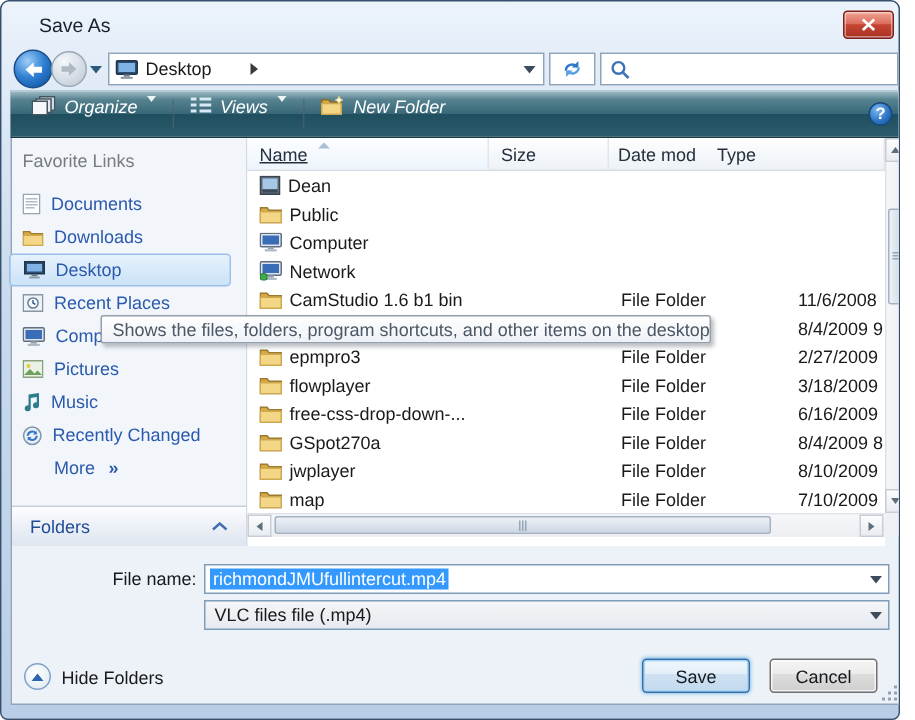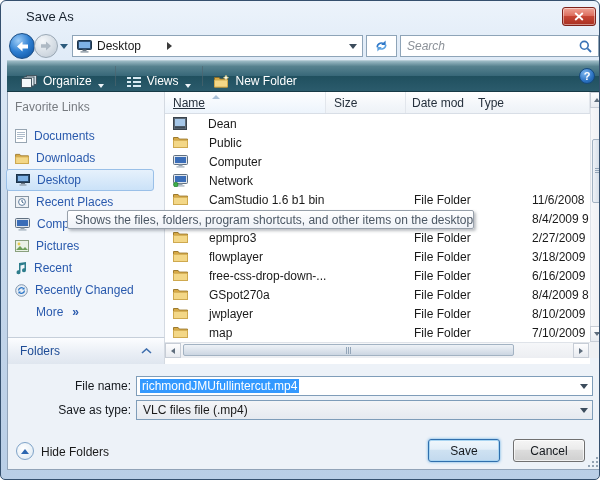--- a/index.html
+++ b/index.html
@@ -40,21 +40,21 @@
   .search input::placeholder { color:#8b9198; font-style:italic; }
 
   
   .client { left:6px; top:59px; width:598px; height:410px; background:#edf2f8; border:1px solid #92a4b9; }
 
   
   .toolbar { left:6px; top:59px; width:598px; height:32px;
     background:linear-gradient(180deg,#9dbbc6 0%,#57828f 18%,#386879 49%,#20505f 51%,#2b5b6c 100%);
     border-bottom:1px solid #173a46; border-top:1px solid #b7cdd6;
     display:flex; align-items:center; padding-left:6px; }
-  .tbtn { display:flex; align-items:flex-end; gap:6px; color:#fff; height:24px; padding:0 8px; cursor:pointer; border-radius:2px; }
+  .tbtn { display:flex; align-items:flex-start; gap:6px; color:#fff; height:24px; padding:0 8px; cursor:pointer; border-radius:2px;font-style:italic; }
   .tri-down-white { border-left:3.5px solid transparent; border-right:3.5px solid transparent; border-top:4px solid #eef5f9; }
   .tb-sep { width:1px; height:20px; background:rgba(10,40,52,.55); border-right:1px solid rgba(255,255,255,.18); margin:0 3px; }
   .help-btn { margin-left:auto; margin-right:10px; width:16px; height:16px; border-radius:50%;
     background:radial-gradient(circle at 35% 30%, #7db7ef, #2a71c2 60%, #1a548f);
     border:1px solid #164a7e; color:#fff; font-size:11px; font-weight:bold; text-align:center; line-height:14px; cursor:pointer; }
   .help-btn::after { content:"?"; }
 
   
   .sidebar { left:7px; top:91px; width:157px; height:272px; background:#f2f6fb; border-right:1px solid #d4dae2; }
   .fav-hdr { left:14px; top:99px; color:#777b80; }
@@ -72,21 +72,21 @@
   .lheader { left:164px; top:91px; width:425px; height:22px; display:flex;
     background:linear-gradient(#ffffff,#f3f6fa 60%,#eef2f7); border-bottom:1px solid #d8dee6; }
   .hcell { display:flex; align-items:center; padding-left:8px; color:#25303c; border-right:1px solid #e2e6ec; cursor:pointer; }
   .hc-name { width:161px; background:linear-gradient(#fdfeff,#edf4fc);text-decoration:underline; }
   .hc-size { width:80px; }
   .hc-type { width:120px; }
   .hc-date { width:64px; border-right:none; overflow:hidden; white-space:nowrap; padding-left:6px; }
   .sort-arrow { left:211px; top:94px; border-left:4px solid transparent; border-right:4px solid transparent; border-bottom:4px solid #a9c0d8; }
   .listbg { left:164px; top:113px; width:425px; height:250px; background:#fff; }
   .row { position:absolute; left:164px; width:425px; height:19px; display:flex; align-items:center; cursor:default; background:#fff; }
-  .c-name { width:161px; display:flex; align-items:flex-start; gap:21px; padding-left:8px; overflow:hidden; white-space:nowrap; }
+  .c-name { width:161px; display:flex; align-items:center; gap:5px; padding-left:8px; overflow:hidden; white-space:nowrap; }
   .c-size { width:80px; padding-left:8px; }
   .c-type { width:120px; padding-left:8px; }
   .c-date { width:64px; padding-left:6px; overflow:hidden; white-space:nowrap; }
 
   
   .vscroll { left:589px; top:91px; width:14px; height:250px; background:linear-gradient(90deg,#f6f7f9,#eceef2); border-left:1px solid #dfe3e9; }
   .sbtn { position:absolute; width:14px; height:16px; background:linear-gradient(#fdfdfe,#e8ebf0); border:1px solid #c7cdd6; display:flex; align-items:center; justify-content:center; cursor:pointer; }
   .tri-up-gray { border-left:3.5px solid transparent; border-right:3.5px solid transparent; border-bottom:4px solid #5f6e7d; }
   .tri-down-gray { border-left:3.5px solid transparent; border-right:3.5px solid transparent; border-top:4px solid #5f6e7d; }
   .tri-left-gray { border-top:3.5px solid transparent; border-bottom:3.5px solid transparent; border-right:4px solid #5f6e7d; }
@@ -179,21 +179,20 @@
         <svg width="15" height="14" viewBox="0 0 15 14">
           <path d="M3.2 8.2 a4.3 4.3 0 0 1 7.6-2.6" fill="none" stroke="#2f78c8" stroke-width="1.6"></path>
           <path d="M11.6 1.6 v4.4 h-4.4 Z" fill="#2f78c8"></path>
           <path d="M11.8 5.8 a4.3 4.3 0 0 1 -7.6 2.6" fill="none" stroke="#5aa0e0" stroke-width="1.6"></path>
           <path d="M3.4 12.4 v-4.4 h4.4 Z" fill="#5aa0e0"></path>
         </svg>
       </span>
   </div>
 
   <div class="abs whitebox search">
-    <input type="text" placeholder="Search" style="">
     <span>
         <svg width="13" height="13" viewBox="0 0 13 13">
           <circle cx="5.3" cy="5.3" r="3.9" fill="none" stroke="#3a72b5" stroke-width="1.6"></circle>
           <line x1="8.4" y1="8.4" x2="12" y2="12" stroke="#3a72b5" stroke-width="1.8"></line>
         </svg>
       </span>
   </div>
 
   <div class="abs client"></div>
 
@@ -305,21 +304,21 @@
         </svg>
       </span>
     <span>Pictures</span>
   </div>
   <div class="side-item" style="top:256px">
     <span>
         <svg width="12" height="14" viewBox="0 0 12 14">
           <path d="M4 2 L11 1 V9.2 a2 2 0 1 1 -1.5 -1.9 V3.6 L5.5 4.4 V11.2 a2 2 0 1 1 -1.5 -1.9 Z" fill="#2e7d8c"></path>
         </svg>
       </span>
-    <span>Recent</span>
+    <span>Music</span>
   </div>
   <div class="side-item" style="top:278px">
     <span>
         <svg width="13" height="13" viewBox="0 0 13 13">
           <circle cx="6.5" cy="6.5" r="5.8" fill="#e8eef5" stroke="#7e94ad"></circle>
           <path d="M3.5 6.5 a3 3 0 0 1 5.4 -1.6" fill="none" stroke="#2f78c8" stroke-width="1.3"></path>
           <path d="M9.5 3.2 v2.4 h-2.4 Z" fill="#2f78c8"></path>
           <path d="M9.5 6.5 a3 3 0 0 1 -5.4 1.6" fill="none" stroke="#2f78c8" stroke-width="1.3"></path>
           <path d="M3.5 9.8 v-2.4 h2.4 Z" fill="#2f78c8"></path>
         </svg>
@@ -551,21 +550,20 @@
 
   <div class="abs tooltip">Shows the files, folders, program shortcuts, and other items on the desktop.</div>
 
   <div class="flabel" style="left:20px;top:378px">File name:</div>
   <div class="combo" style="top:375px">
     <span class="sel-text">richmondJMUfullintercut.mp4</span>
     <span class="dd-btn">
         <span class="tri tri-down-dark"></span>
       </span>
   </div>
-  <div class="flabel" style="left:20px;top:402px">Save as type:</div>
   <div class="combo gray" style="top:399px">
     <span style="padding-left:3px">VLC files file (.mp4)</span>
     <span class="dd-btn">
         <span class="tri tri-down-dark"></span>
       </span>
   </div>
 
   <div class="abs hide-circ">
       <span class="tri tri-up-blue"></span>
     </div>

